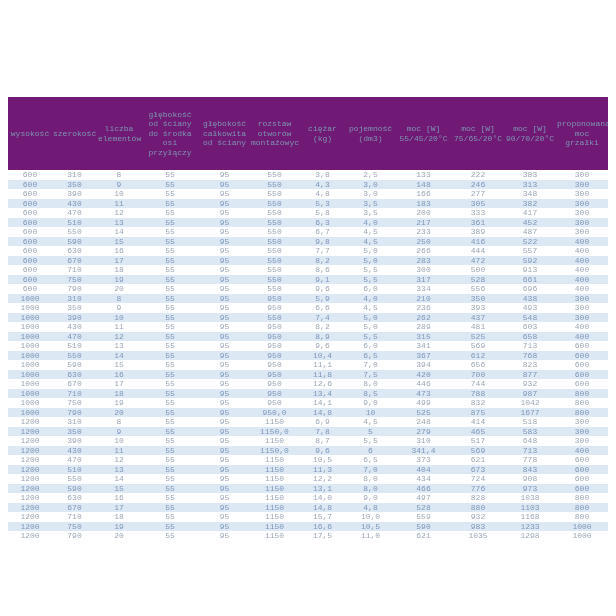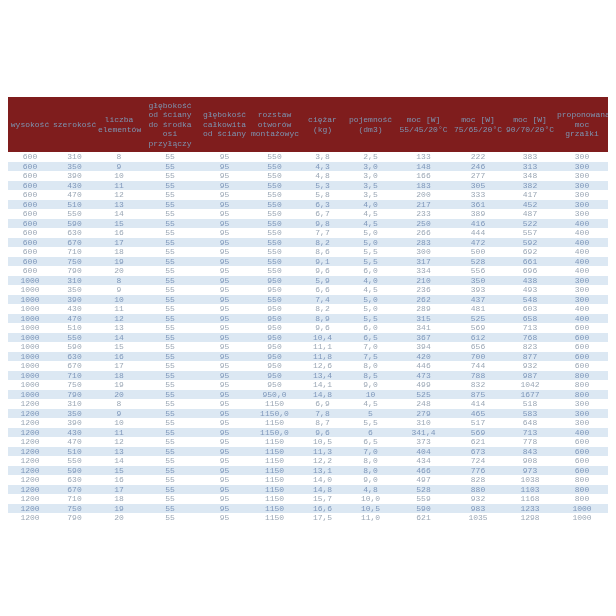--- a/index.html
+++ b/index.html
@@ -16,29 +16,29 @@
     left: 8px;
     top: 97px;
     width: 600px;
   }
   table {
     border-collapse: collapse;
     table-layout: fixed;
     width: 600px;
   }
   thead th {
-    background: #7f1d1d;
+    background: #701a75;
     color: #7d95b2;
     font-size: 8px;
     line-height: 9.5px;
     font-weight: normal;
     white-space: pre-line;
     vertical-align: middle;
     text-align: center;
-    height: 55px;
+    height: 73px;
     padding: 0 1px;
     overflow: hidden;
   }
   tbody td {
     font-size: 8px;
     line-height: 9.5px;
     height: 9.5px;
     padding: 0;
     text-align: center;
     vertical-align: middle;
@@ -245,21 +245,21 @@
           <td>600</td>
           <td>710</td>
           <td>18</td>
           <td>55</td>
           <td>95</td>
           <td>550</td>
           <td>8,6</td>
           <td>5,5</td>
           <td>300</td>
           <td>500</td>
-          <td>692</td>
+          <td>913</td>
           <td>400</td>
         </tr>
         <tr class="row-even">
           <td>600</td>
           <td>750</td>
           <td>19</td>
           <td>55</td>
           <td>95</td>
           <td>550</td>
           <td>9,1</td>

